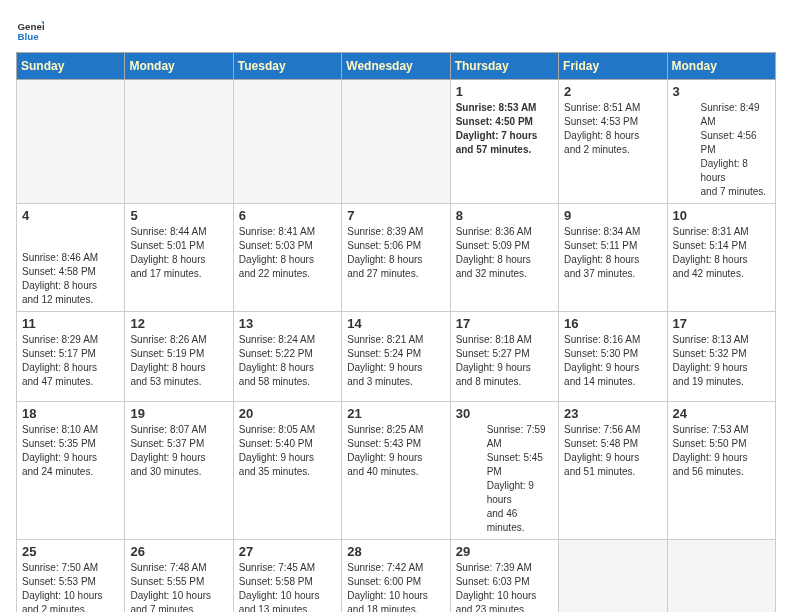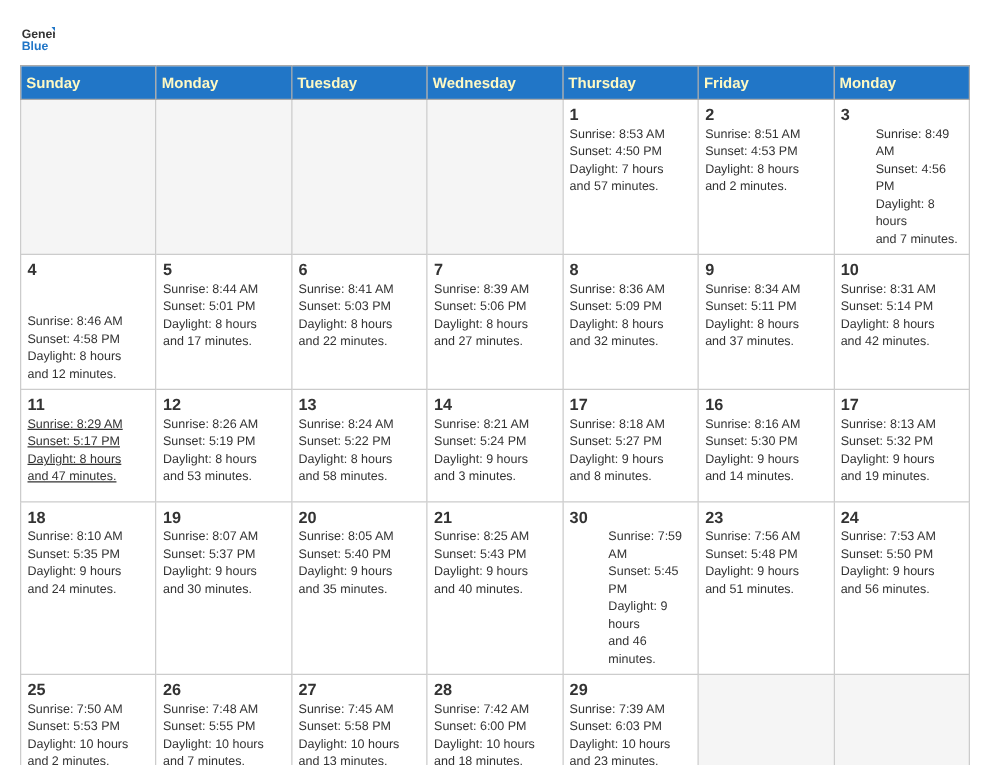--- a/index.html
+++ b/index.html
@@ -108,21 +108,21 @@
       </tr>
   </thead>
   <tbody id="calendar-body">
       <tr>
         <td class="empty"></td>
         <td class="empty"></td>
         <td class="empty"></td>
         <td class="empty"></td>
         <td>
           <div class="day-number">1</div>
-          <div class="day-info" style="white-space: pre-line;">Sunrise: 8:53 AM
+          <div class="day-info" style="white-space: pre-line; font-weight: bold;">Sunrise: 8:53 AM
 Sunset: 4:50 PM
 Daylight: 7 hours
 and 57 minutes.</div>
         </td>
         <td>
           <div class="day-number">2</div>
           <div class="day-info" style="white-space: pre-line;">Sunrise: 8:51 AM
 Sunset: 4:53 PM
 Daylight: 8 hours
 and 2 minutes.</div>
@@ -182,21 +182,21 @@
           <div class="day-number">10</div>
           <div class="day-info" style="white-space: pre-line;">Sunrise: 8:31 AM
 Sunset: 5:14 PM
 Daylight: 8 hours
 and 42 minutes.</div>
         </td>
       </tr>
       <tr>
         <td>
           <div class="day-number">11</div>
-          <div class="day-info" style="white-space: pre-line; text-decoration: underline;">Sunrise: 8:29 AM
+          <div class="day-info" style="white-space: pre-line;">Sunrise: 8:29 AM
 Sunset: 5:17 PM
 Daylight: 8 hours
 and 47 minutes.</div>
         </td>
         <td>
           <div class="day-number">12</div>
           <div class="day-info" style="white-space: pre-line;">Sunrise: 8:26 AM
 Sunset: 5:19 PM
 Daylight: 8 hours
 and 53 minutes.</div>

